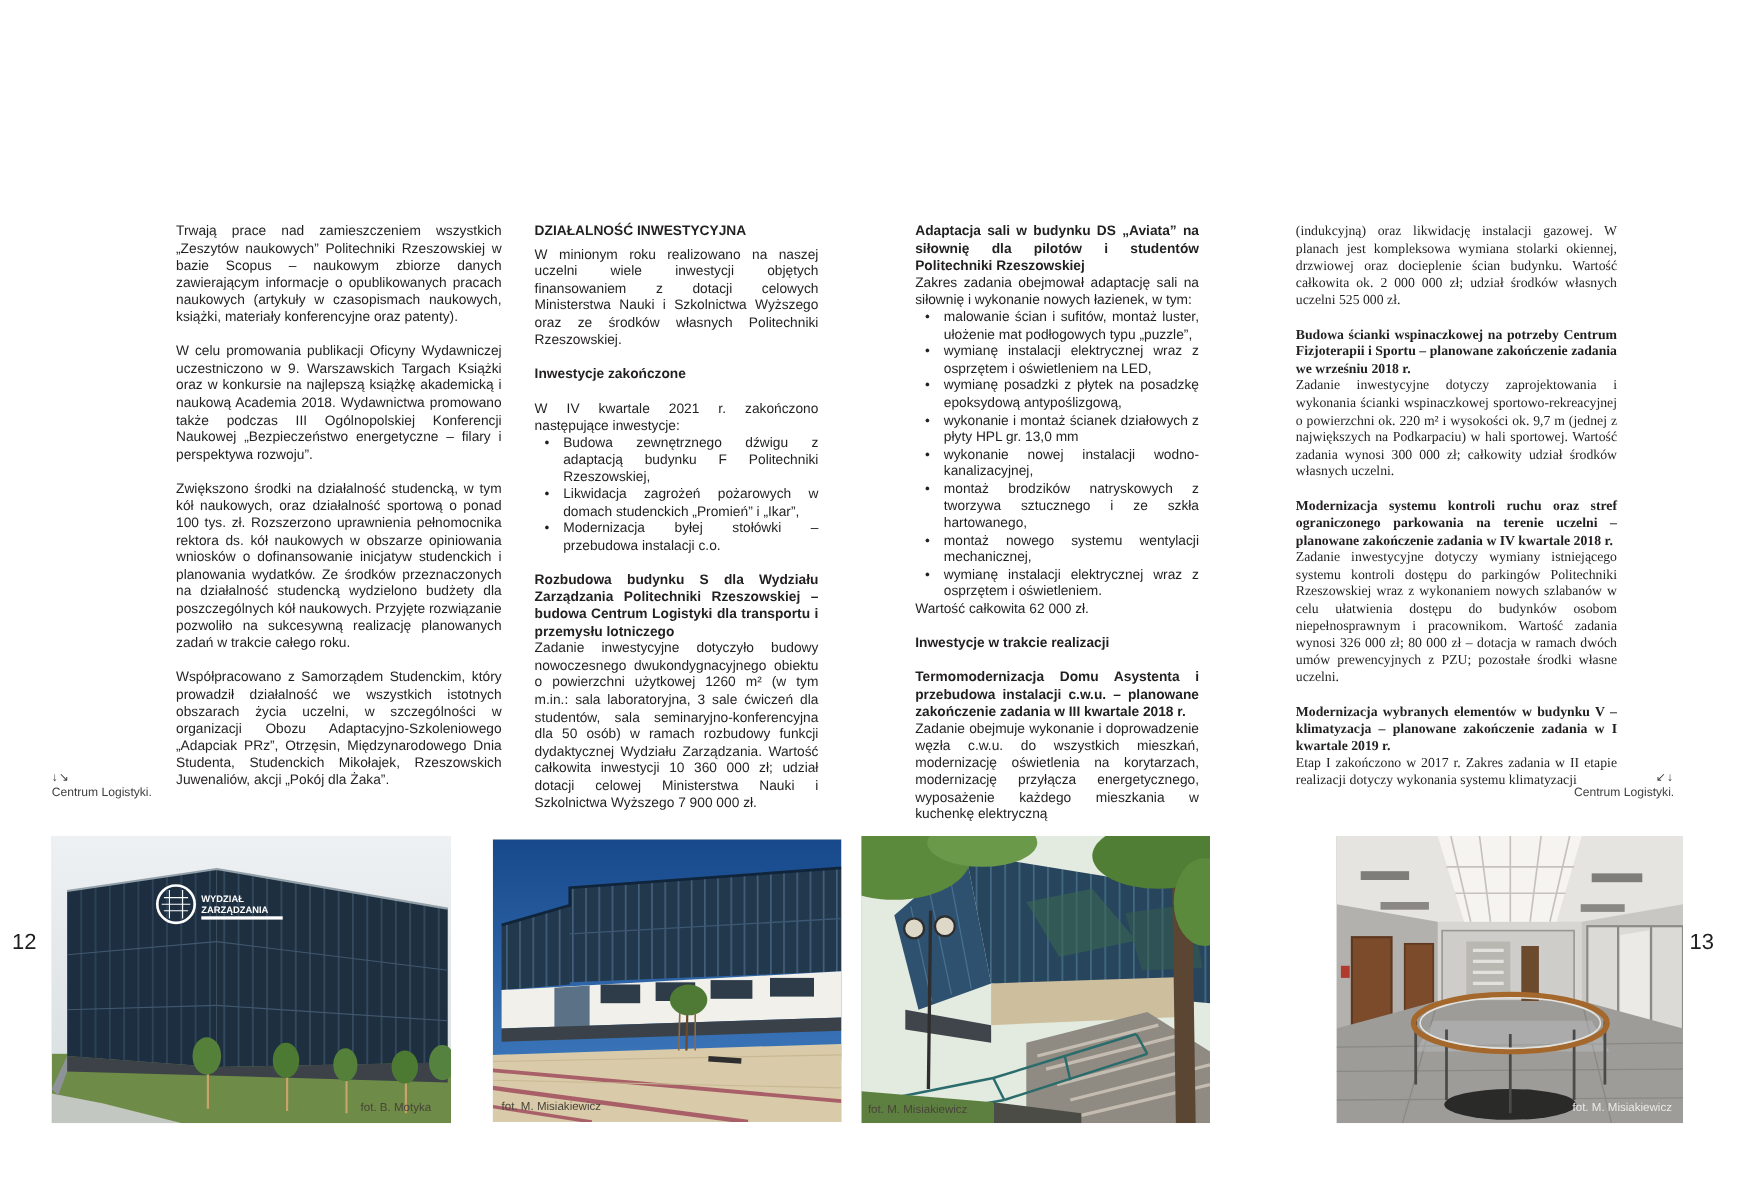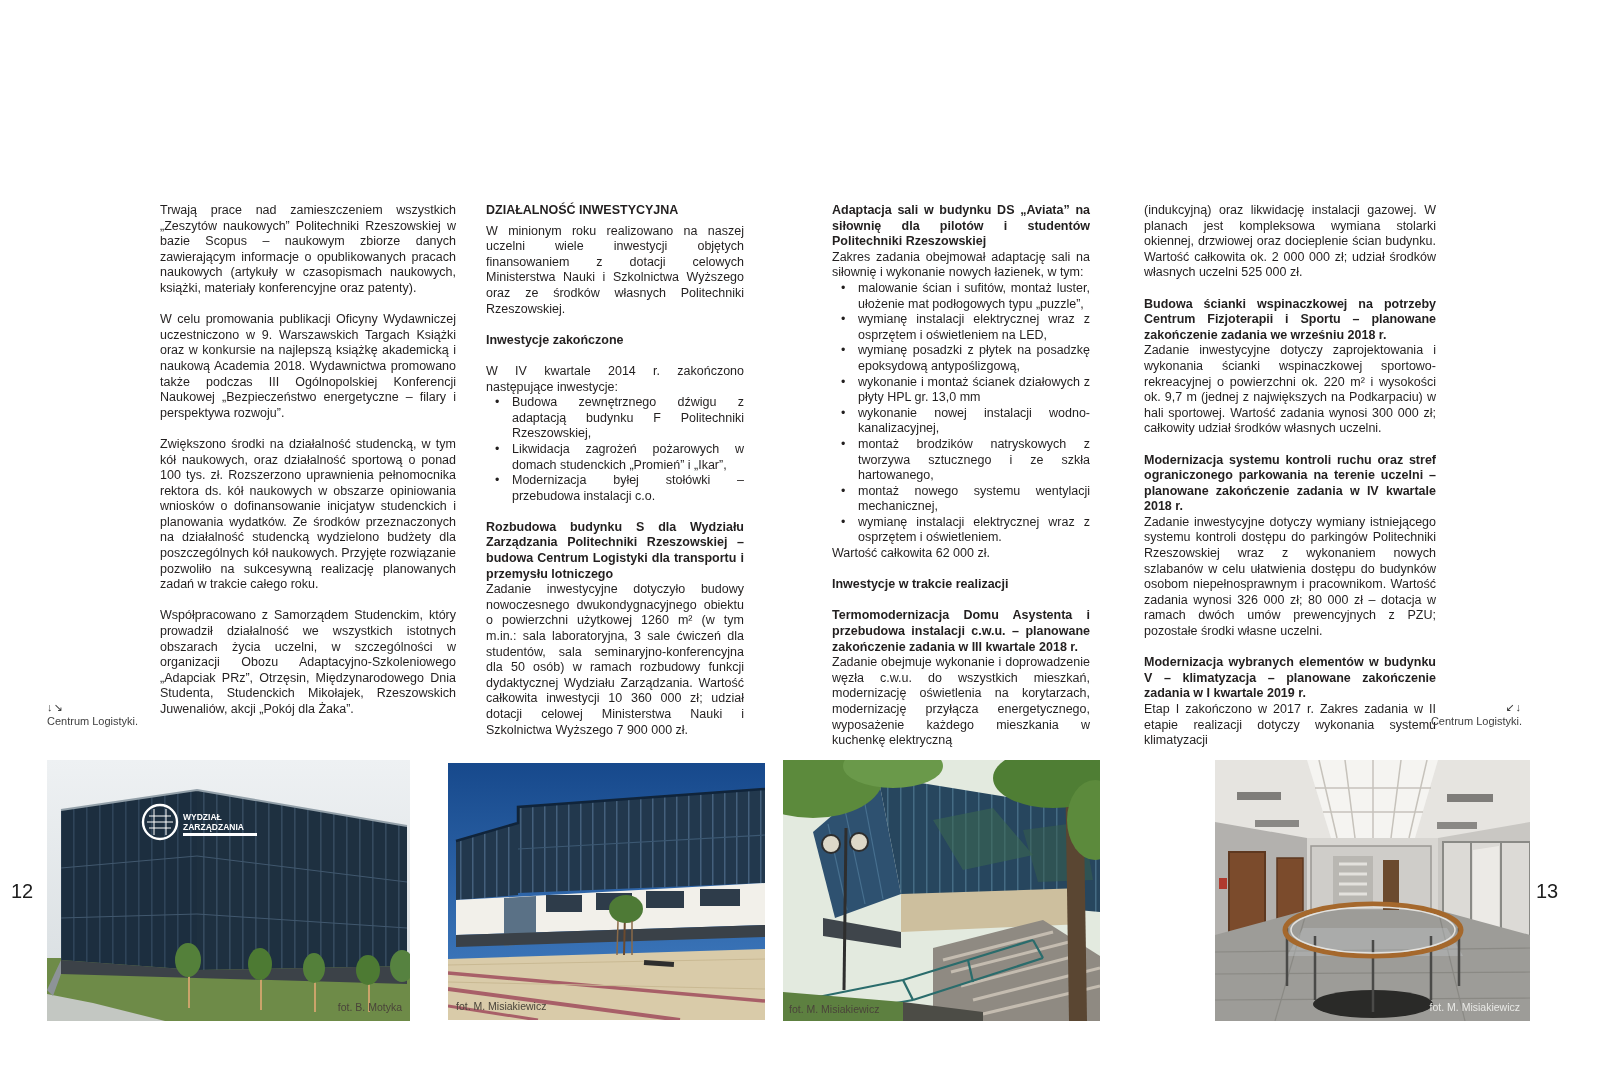--- a/index.html
+++ b/index.html
@@ -8,21 +8,21 @@
     font-family:"Liberation Sans","DejaVu Sans",sans-serif;
     color:#221f1f;overflow:hidden;
   }
   .col{
     position:absolute;top:203px;
     font-size:12.5px;line-height:15.6px;text-align:justify;
   }
   #col1{left:160px;width:296px;}
   #col2{left:486px;width:258px;}
   #col3{left:832px;width:258px;}
-  #col4{left:1144px;width:292px;}
+  #col4{left:1178px;width:292px;font-family:Liberation Serif, serif;}
   .col p{margin:0 0 15.6px 0;}
   .col p.tight{margin:0;}
   .col h1,.col h2,.col h3{
     font-size:12.5px;line-height:15.6px;font-weight:bold;margin:0;
   }
   .col h1{margin-bottom:5px;}
   .col h2{margin:0 0 15.6px 0;}
   .gap{height:15.6px;}
   ul.bullets{list-style:none;margin:0;padding:0;}
   ul.bullets li{
@@ -31,57 +31,57 @@
   ul.bullets li::before{
     content:"•";position:absolute;left:9px;top:0;
   }
   .caption{
     position:absolute;top:701px;font-size:11px;line-height:13.5px;color:#3f3f3f;
   }
   #caption-left{left:47px;text-align:left;}
   #caption-right{right:78px;text-align:right;}
   .caption .arrows{font-size:11px;letter-spacing:1px;color:#3f3f3f;display:block;}
   .pagenum{
-    position:absolute;top:880px;font-size:20px;color:#1d1d1d;
+    position:absolute;top:846px;font-size:20px;color:#1d1d1d;
   }
   #pagenum-left{left:11px;}
   #pagenum-right{left:1536px;}
   figure.photo{
     position:absolute;margin:0;padding:0;overflow:hidden;background:#ccc;text-align:center;
   }
   #photo-1{left:47px;top:760px;width:363px;height:261px;}
   #photo-2{left:448px;top:763px;width:317px;height:257px;}
   #photo-3{left:783px;top:760px;width:317px;height:261px;}
   #photo-4{left:1215px;top:760px;width:315px;height:261px;}
   figure.photo svg{display:block;width:100%;height:100%;}
   .credit{
     position:absolute;font-size:10.5px;line-height:12px;
   }
   .credit.dark{color:#4a443a;}
   .credit.light{color:#e9e9e6;}
-  #credit-1{right:8px;bottom:8px;margin-top:35px;}
+  #credit-1{right:18px;bottom:8px;margin-top:35px;}
   #credit-2{left:8px;bottom:8px;}
   #credit-3{left:6px;bottom:6px;}
   #credit-4{right:10px;bottom:8px;}
 </style>
 </head>
 <body>
 
 <div class="col" id="col1">
   <p>Trwają prace nad zamieszczeniem wszystkich „Zeszytów naukowych” Politechniki Rzeszowskiej w bazie Scopus – naukowym zbiorze danych zawierającym informacje o opublikowanych pracach naukowych (artykuły w czasopismach naukowych, książki, materiały konferencyjne oraz patenty).</p>
   <p>W celu promowania publikacji Oficyny Wydawniczej uczestniczono w 9. Warszawskich Targach Książki oraz w konkursie na najlepszą książkę akademicką i naukową Academia 2018. Wydawnictwa promowano także podczas III Ogólnopolskiej Konferencji Naukowej „Bezpieczeństwo energetyczne – filary i perspektywa rozwoju”.</p>
   <p>Zwiększono środki na działalność studencką, w tym kół naukowych, oraz działalność sportową o ponad 100 tys. zł. Rozszerzono uprawnienia pełnomocnika rektora ds. kół naukowych w obszarze opiniowania wniosków o dofinansowanie inicjatyw studenckich i planowania wydatków. Ze środków przeznaczonych na działalność studencką wydzielono budżety dla poszczególnych kół naukowych. Przyjęte rozwiązanie pozwoliło na sukcesywną realizację planowanych zadań w trakcie całego roku.</p>
   <p>Współpracowano z Samorządem Studenckim, który prowadził działalność we wszystkich istotnych obszarach życia uczelni, w szczególności w organizacji Obozu Adaptacyjno-Szkoleniowego „Adapciak PRz”, Otrzęsin, Międzynarodowego Dnia Studenta, Studenckich Mikołajek, Rzeszowskich Juwenaliów, akcji „Pokój dla Żaka”.</p>
 </div>
 
 <div class="col" id="col2">
   <h1>DZIAŁALNOŚĆ INWESTYCYJNA</h1>
   <p>W minionym roku realizowano na naszej uczelni wiele inwestycji objętych finansowaniem z dotacji celowych Ministerstwa Nauki i Szkolnictwa Wyższego oraz ze środków własnych Politechniki Rzeszowskiej.</p>
   <h2>Inwestycje zakończone</h2>
-  <p class="tight">W IV kwartale 2014 r. zakończono następujące inwestycje:</p>
+  <p class="tight">W IV kwartale 2021 r. zakończono następujące inwestycje:</p>
   <ul class="bullets">
     <li>Budowa zewnętrznego dźwigu z adaptacją budynku F Politechniki Rzeszowskiej,</li>
     <li>Likwidacja zagrożeń pożarowych w domach studenckich „Promień” i „Ikar”,</li>
     <li>Modernizacja byłej stołówki – przebudowa instalacji c.o.</li>
   </ul>
   <div class="gap"></div>
   <h3>Rozbudowa budynku S dla Wydziału Zarządzania Politechniki Rzeszowskiej – budowa Centrum Logistyki dla transportu i przemysłu lotniczego</h3>
   <p class="tight">Zadanie inwestycyjne dotyczyło budowy nowoczesnego dwukondygnacyjnego obiektu o powierzchni użytkowej 1260 m² (w tym m.in.: sala laboratoryjna, 3 sale ćwiczeń dla studentów, sala seminaryjno-konferencyjna dla 50 osób) w ramach rozbudowy funkcji dydaktycznej Wydziału Zarządzania. Wartość całkowita inwestycji 10 360 000 zł; udział dotacji celowej Ministerstwa Nauki i Szkolnictwa Wyższego 7 900 000 zł.</p>
 </div>
 

